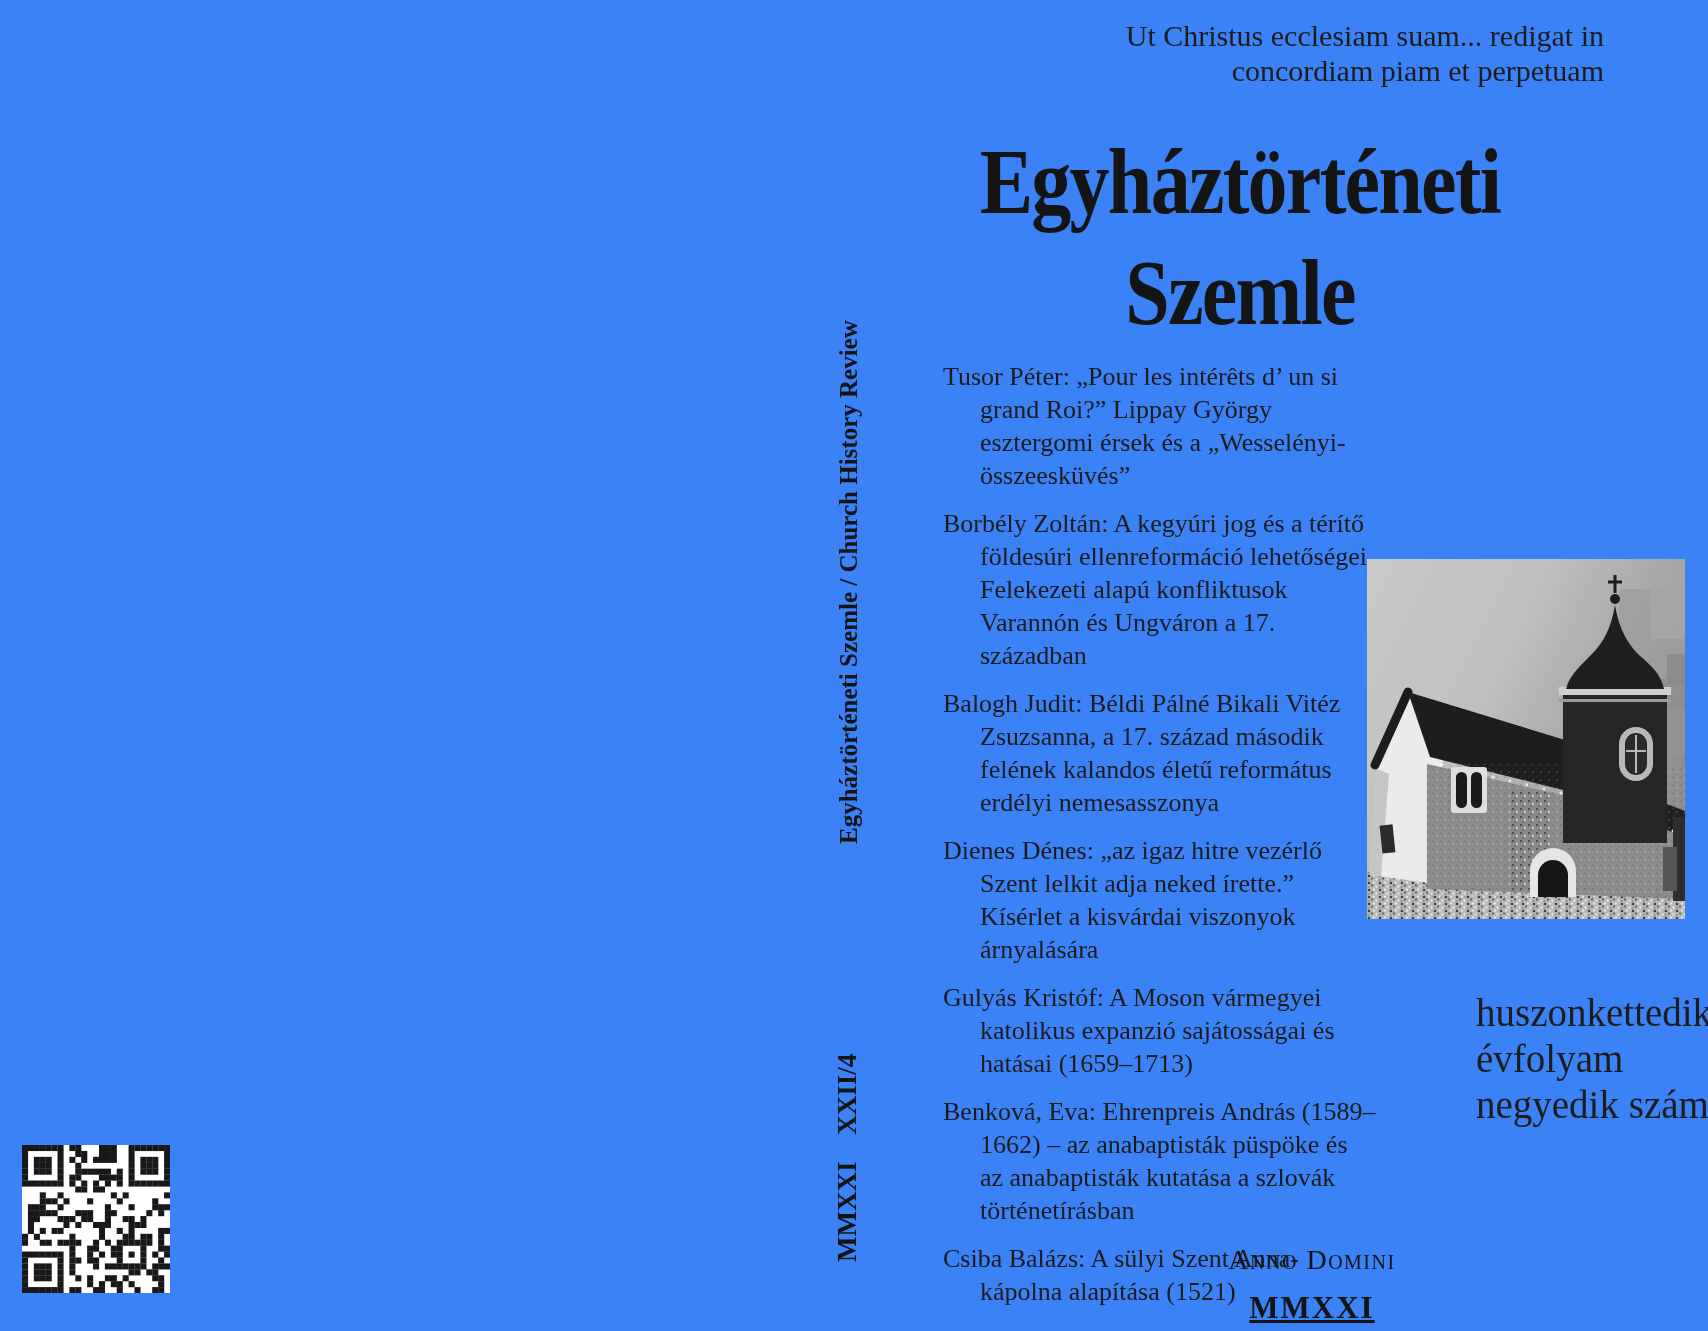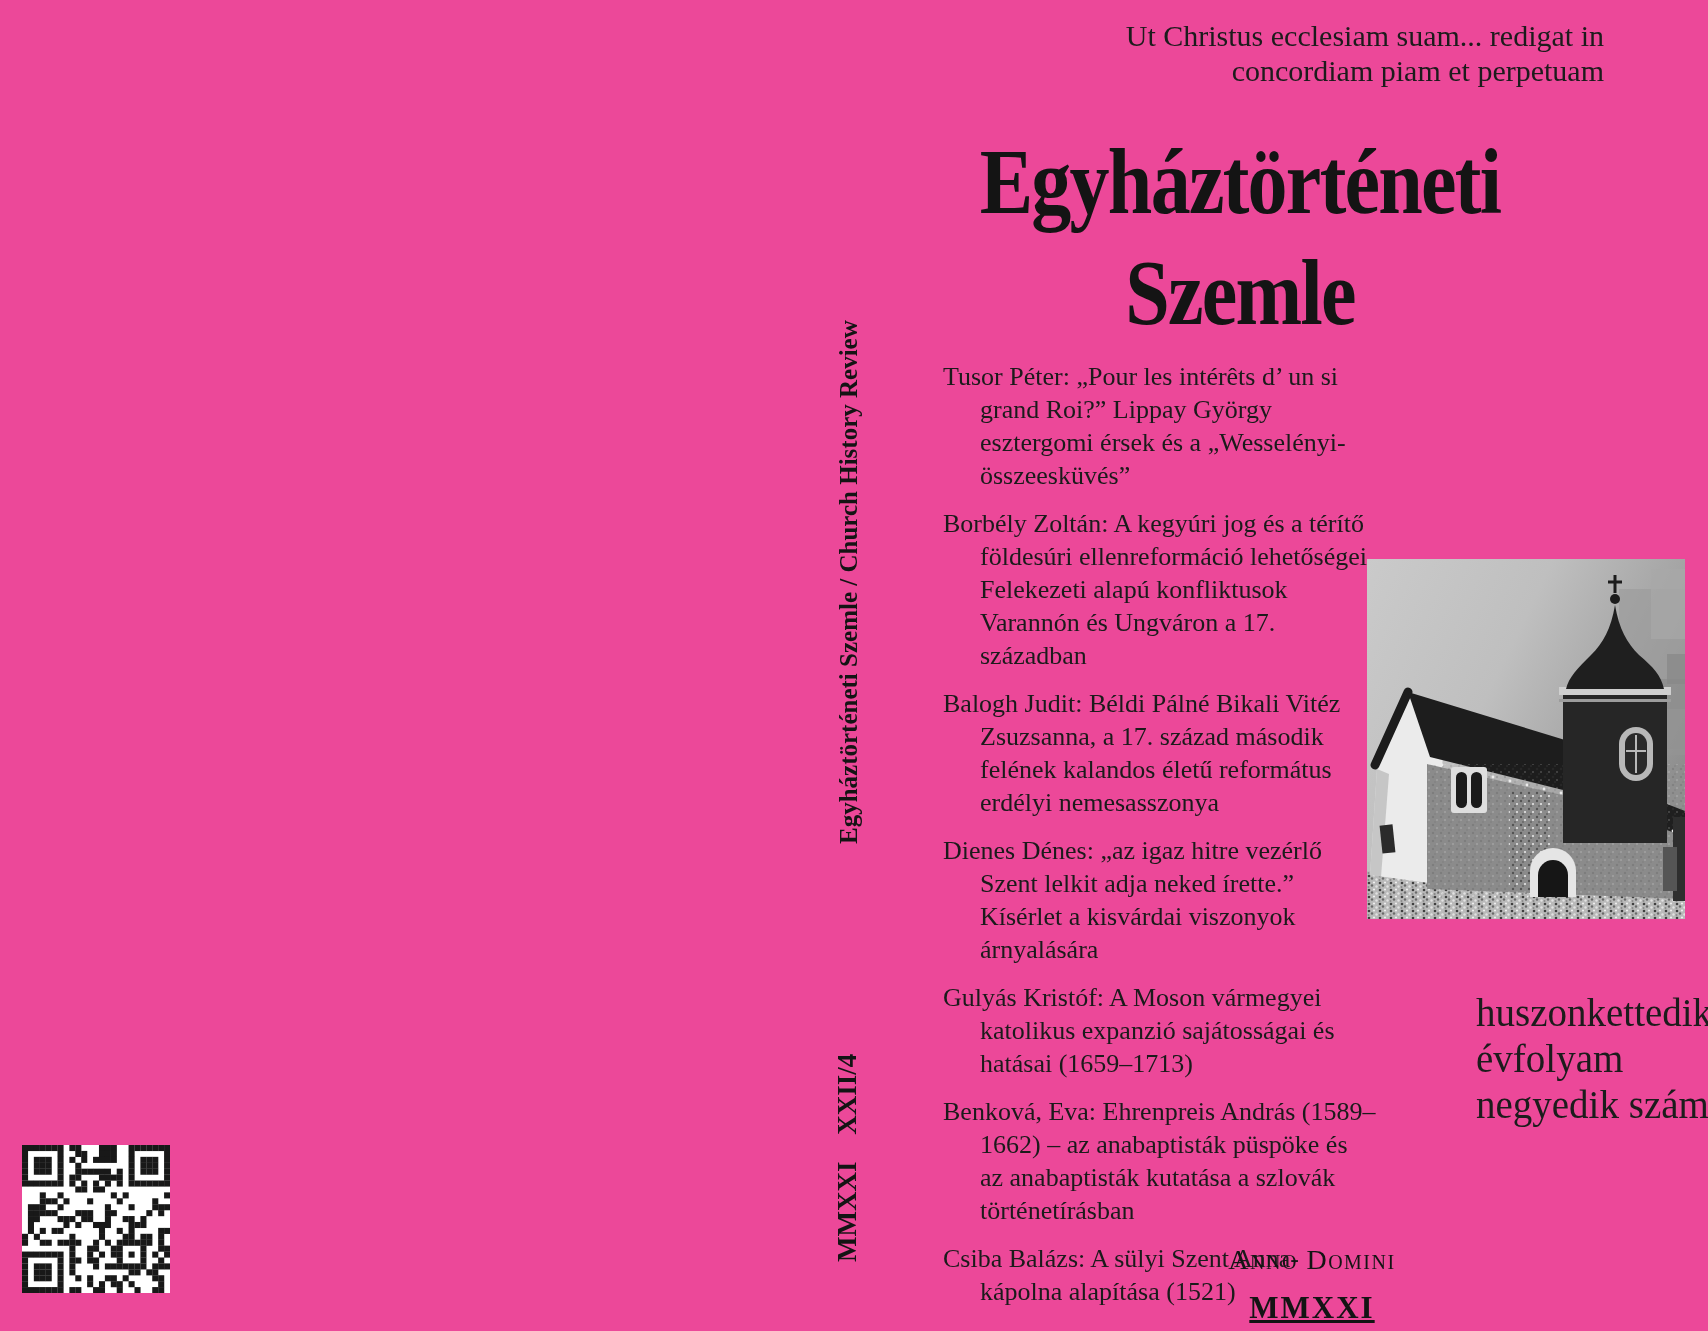--- a/index.html
+++ b/index.html
@@ -1,17 +1,17 @@
 <!DOCTYPE html>
 <html><head>
 <meta charset="utf-8">
 <style>
   html,body{margin:0;padding:0;background:#ffffff;}
   body{width:1708px;height:1331px;font-family:"Liberation Serif","DejaVu Serif",serif;color:#161616;}
-  .cover{position:relative;width:1708px;height:1331px;background:#ec4899;overflow:hidden;}
+  .cover{position:relative;width:1708px;height:1331px;background:#3b82f6;overflow:hidden;}
 
   
   .motto{position:absolute;top:18px;right:104px;text-align:right;font-size:30px;line-height:35px;color:#1c1c1c;}
 
   
   .title{position:absolute;left:930px;top:126px;width:620px;margin:0;text-align:center;
          font-weight:700;font-size:93px;line-height:111px;letter-spacing:-2px;color:#141414;
          transform:scaleX(0.86);transform-origin:50% 0;}
 
   

